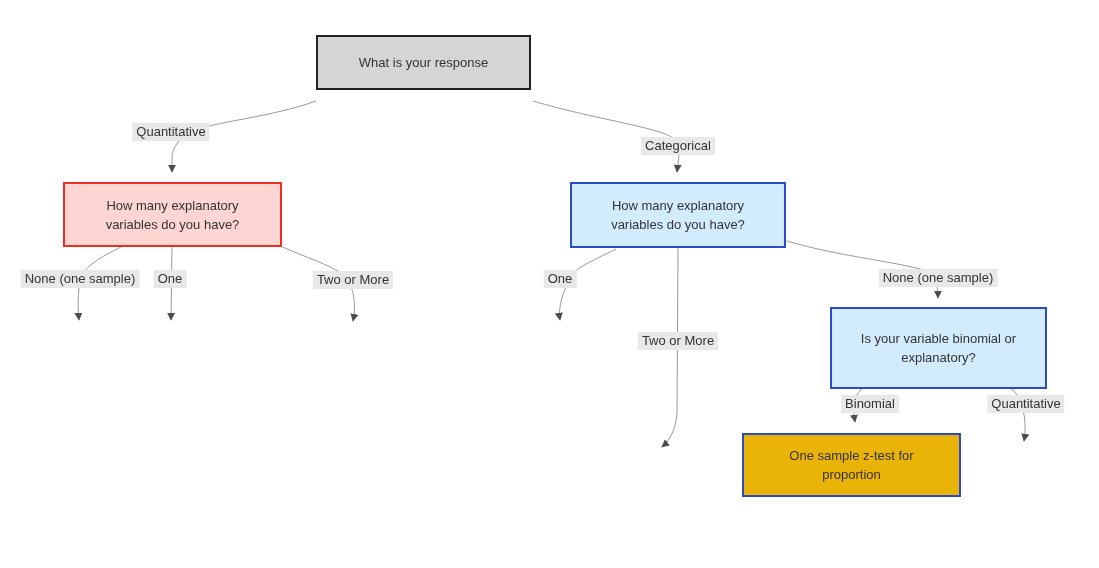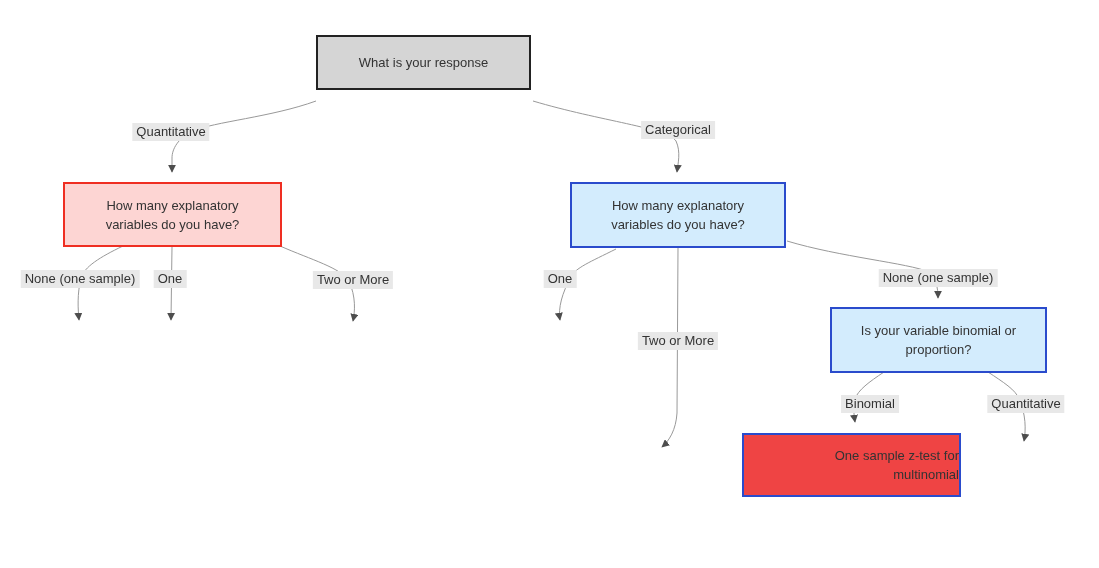--- a/index.html
+++ b/index.html
@@ -16,21 +16,21 @@
     box-sizing:border-box;
     display:flex;flex-direction:column;
     align-items:center;justify-content:center;
     text-align:center;
     font-size:13px;line-height:19px;color:#333333;
     border:2px solid #000;
   }
   .node-root{background:#d5d5d5;border-color:#222222;}
   .node-red{background:#fdd5d3;border-color:#ef2e22;}
   .node-blue{background:#d3ecfd;border-color:#2a4bcc;}
-  .node-darkblue{background:#ef4444;border-color:#2a4bcc;align-items:flex-end;}
+  .node-darkblue{background:#eab308;border-color:#2a4bcc;}
   .edge-label{
     position:absolute;
     transform:translateX(-50%);
     text-align:center;
     font-size:13px;line-height:20px;color:#333333;
     white-space:nowrap;
   }
   .edge-label span{
     display:inline-block;
     background:#e8e8e8;
@@ -70,35 +70,35 @@
   <div class="node node-red" style="left:63px;top:182px;width:219px;height:65px">
     <span>How many explanatory</span>
     <span>variables do you have?</span>
   </div>
 
   <div class="node node-blue" style="left:570px;top:182px;width:216px;height:66px">
     <span>How many explanatory</span>
     <span>variables do you have?</span>
   </div>
 
-  <div class="node node-blue" style="left:830px;top:307px;width:217px;height:66px">
+  <div class="node node-blue" style="left:830px;top:307px;width:217px;height:82px">
     <span>Is your variable binomial or</span>
-    <span>proportion?</span>
+    <span>explanatory?</span>
   </div>
 
   <div class="node node-darkblue" style="left:742px;top:433px;width:219px;height:64px">
     <span>One sample z-test for</span>
-    <span>multinomial</span>
+    <span>proportion</span>
   </div>
 
   <div class="edge-label" style="left:171px;top:122px">
     <span>Quantitative</span><br>
   </div>
 
-  <div class="edge-label" style="left:678px;top:120px">
+  <div class="edge-label" style="left:678px;top:136px">
     <span>Categorical</span>
   </div>
 
   <div class="edge-label" style="left:80px;top:269px">
     <span>None (one sample)</span>
   </div>
 
   <div class="edge-label" style="left:170px;top:269px">
     <span>One</span>
   </div>

